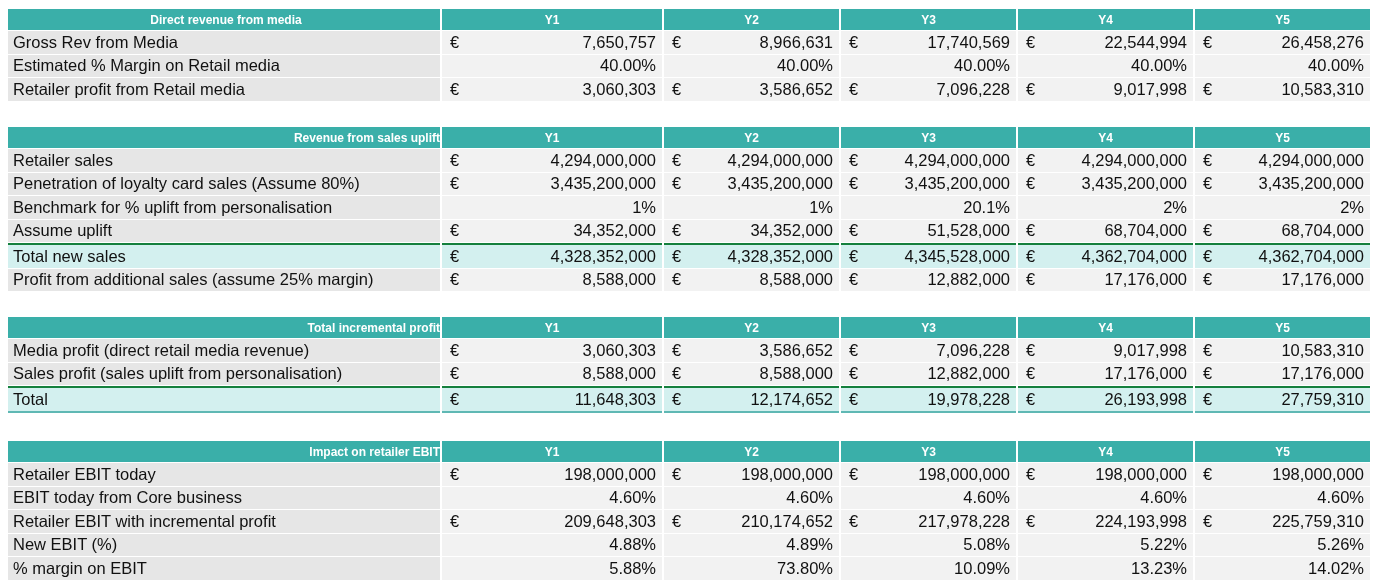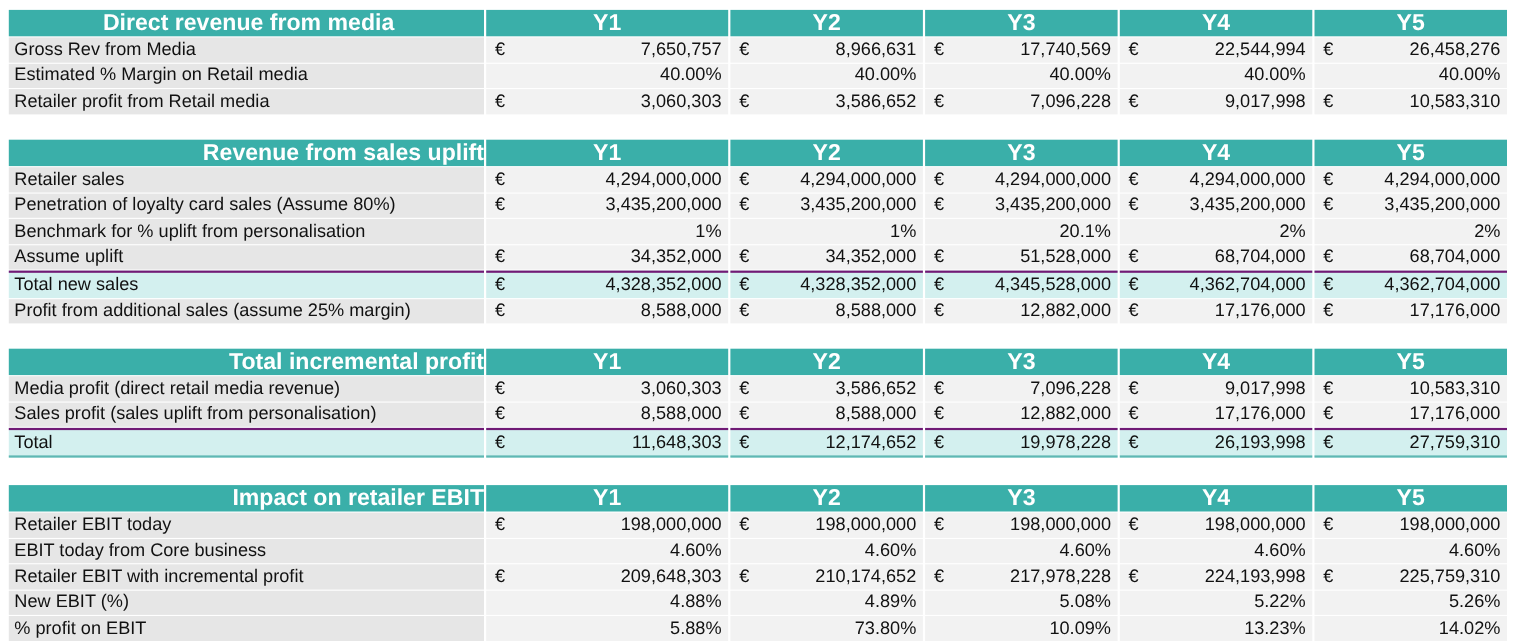--- a/index.html
+++ b/index.html
@@ -12,30 +12,30 @@
       position: absolute; left: 8px;
       border-collapse: separate; border-spacing: 2px 1px;
       table-layout: fixed;
       margin-left: -2px;
     }
     .tbl td, .tbl th {
       padding: 0; height: 22.5px; font-size: 16.5px; white-space: nowrap; overflow: hidden;
     }
     .tbl th {
       background: #3aafa9; color: #ffffff; font-weight: bold; height: 21px;
-      font-size: 21px;
+      font-size: 12px;
     }
     .tbl th.sec-title { text-align: right; padding-left: 4px; }
     .tbl th.sec-title.center { text-align: center; }
     .tbl td.label { background: #e6e6e6; padding-left: 5px; text-align: left; }
     .tbl td.val { background: #f2f2f2; }
     .cell { display: flex; justify-content: space-between; align-items: center; padding: 0 6px 0 8px; }
     .cell .cur { width: 14px; }
     .cell .num { text-align: right; flex: 1; }
-    .tbl tr.total td { background: #d3f0ef; border-top: 2px solid #701a75; }
+    .tbl tr.total td { background: #d3f0ef; border-top: 2px solid #15803d; }
     .tbl tr.total-last td { border-bottom: 2px solid #5fb8b4; }
     col.c-label { width: 432px; }
     col.c-y1 { width: 220px; }
     col.c-y { width: 175px; }
   </style>
 </head>
 <body>
 
 <div id="root">
     <table class="tbl" style="top: 8px;">
@@ -646,21 +646,21 @@
             </div>
           </td>
           <td class="val">
             <div class="cell">
               <span class="cur"></span>
               <span class="num">5.26%</span>
             </div>
           </td>
         </tr>
         <tr>
-          <td class="label">% profit on EBIT</td>
+          <td class="label">% margin on EBIT</td>
           <td class="val">
             <div class="cell">
               <span class="cur"></span>
               <span class="num">5.88%</span>
             </div>
           </td>
           <td class="val">
             <div class="cell">
               <span class="cur"></span>
               <span class="num">73.80%</span>

